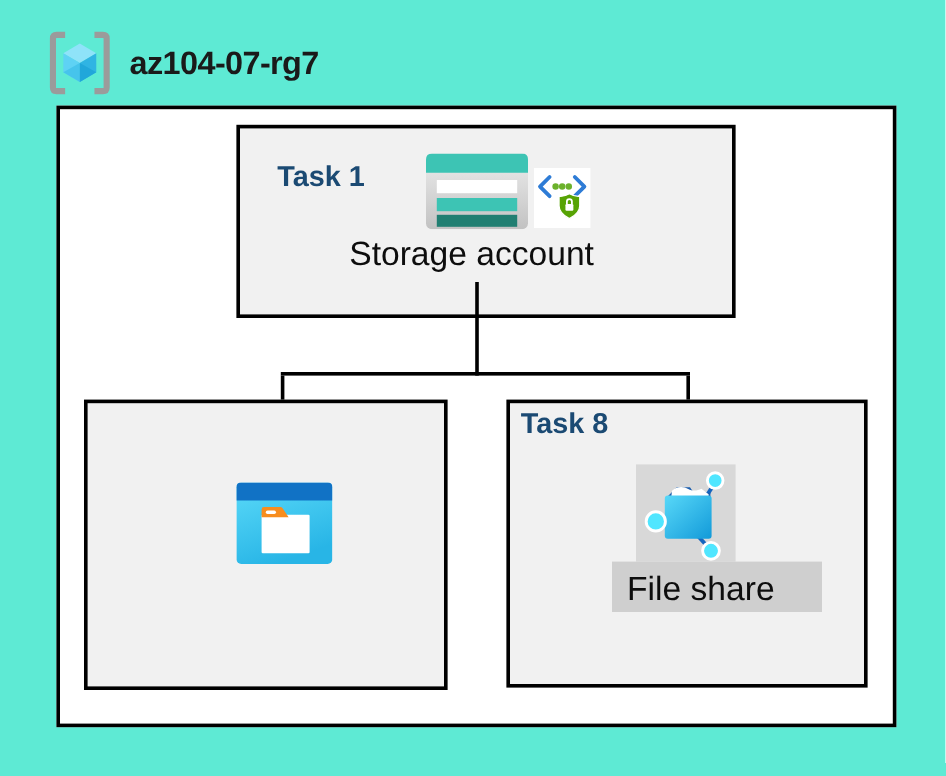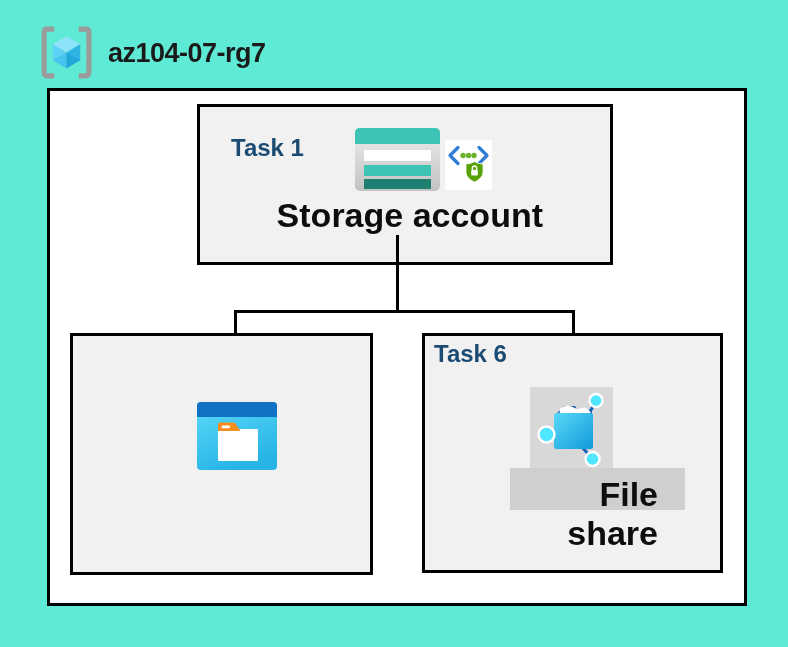--- a/index.html
+++ b/index.html
@@ -15,21 +15,21 @@
   .task-box{position:absolute;background:#F1F1F1;border:3px solid #000;box-sizing:border-box;}
   .task1{left:197px;top:104px;width:416px;height:161px;}
   .task2{left:70px;top:333px;width:303px;height:242px;}
   .task3{left:422px;top:333px;width:301px;height:240px;}
   .task-label{position:absolute;font-size:24px;font-weight:700;color:#1B4A73;}
   .t1l{left:231px;top:110px;margin-top:24px;}
   .t2l{left:92px;top:339px;}
   .t3l{left:434px;top:340px;}
 
   
-  .res-label{position:absolute;font-size:34px;font-weight:700;color:#0d0d0d;text-align:right;}
+  .res-label{position:absolute;font-size:28px;font-weight:400;color:#0d0d0d;text-align:center;}
   .storage-label{left:243px;top:196px;width:300px;}
   .blob-label{left:87px;top:483px;width:300px;}
   .fileshare-bar{position:absolute;left:510px;top:468px;width:175px;height:42px;background:#CFCFCF;}
   .fileshare-label{left:510px;top:475px;width:148px;}
 
   
   .storage-icon{position:absolute;left:355px;top:128px;width:85px;height:63px;}
   .sas-icon{position:absolute;left:445px;top:140px;width:47px;height:50px;background:#ffffff;}
   .blob-icon{position:absolute;left:197px;top:402px;width:80px;height:68px;}
   .fileshare-bg{position:absolute;left:530px;top:387px;width:83px;height:81px;background:#D8D8D8;}
@@ -107,21 +107,21 @@
     </defs>
     <rect x="0" y="0" width="80" height="68" rx="4" fill="url(#gBlob)"></rect>
     <path d="M0,15 V4 Q0,0 4,0 H76 Q80,0 80,4 V15 Z" fill="#1172C5"></path>
     <rect x="21" y="27" width="40" height="32" rx="1" fill="#ffffff"></rect>
     <path d="M21,29 v-6.5 a2,2 0 0 1 2,-2 h13.5 a2.5,2.5 0 0 1 2,1 l5,7.5 z" fill="#F78D1E"></path>
     <rect x="24.5" y="23.5" width="8.5" height="2.8" rx="1.4" fill="#ffffff"></rect>
   </svg>
 
 
   <div class="task-box task3"></div>
-  <div class="task-label t3l">Task 6</div>
+  <div class="task-label t3l">Task 8</div>
 
   <div class="fileshare-bg">
     <svg class="fileshare-icon" viewBox="0 0 83 81">
       <defs>
         <linearGradient id="gShare" x1="0" y1="0" x2="1" y2="1">
           <stop offset="0" stop-color="#58D8F8"></stop>
             <stop offset="1" stop-color="#129AD9"></stop>
         </linearGradient>
       </defs>
       <line x1="57" y1="29" x2="66" y2="15" stroke="#1565BF" stroke-width="3.2"></line>

